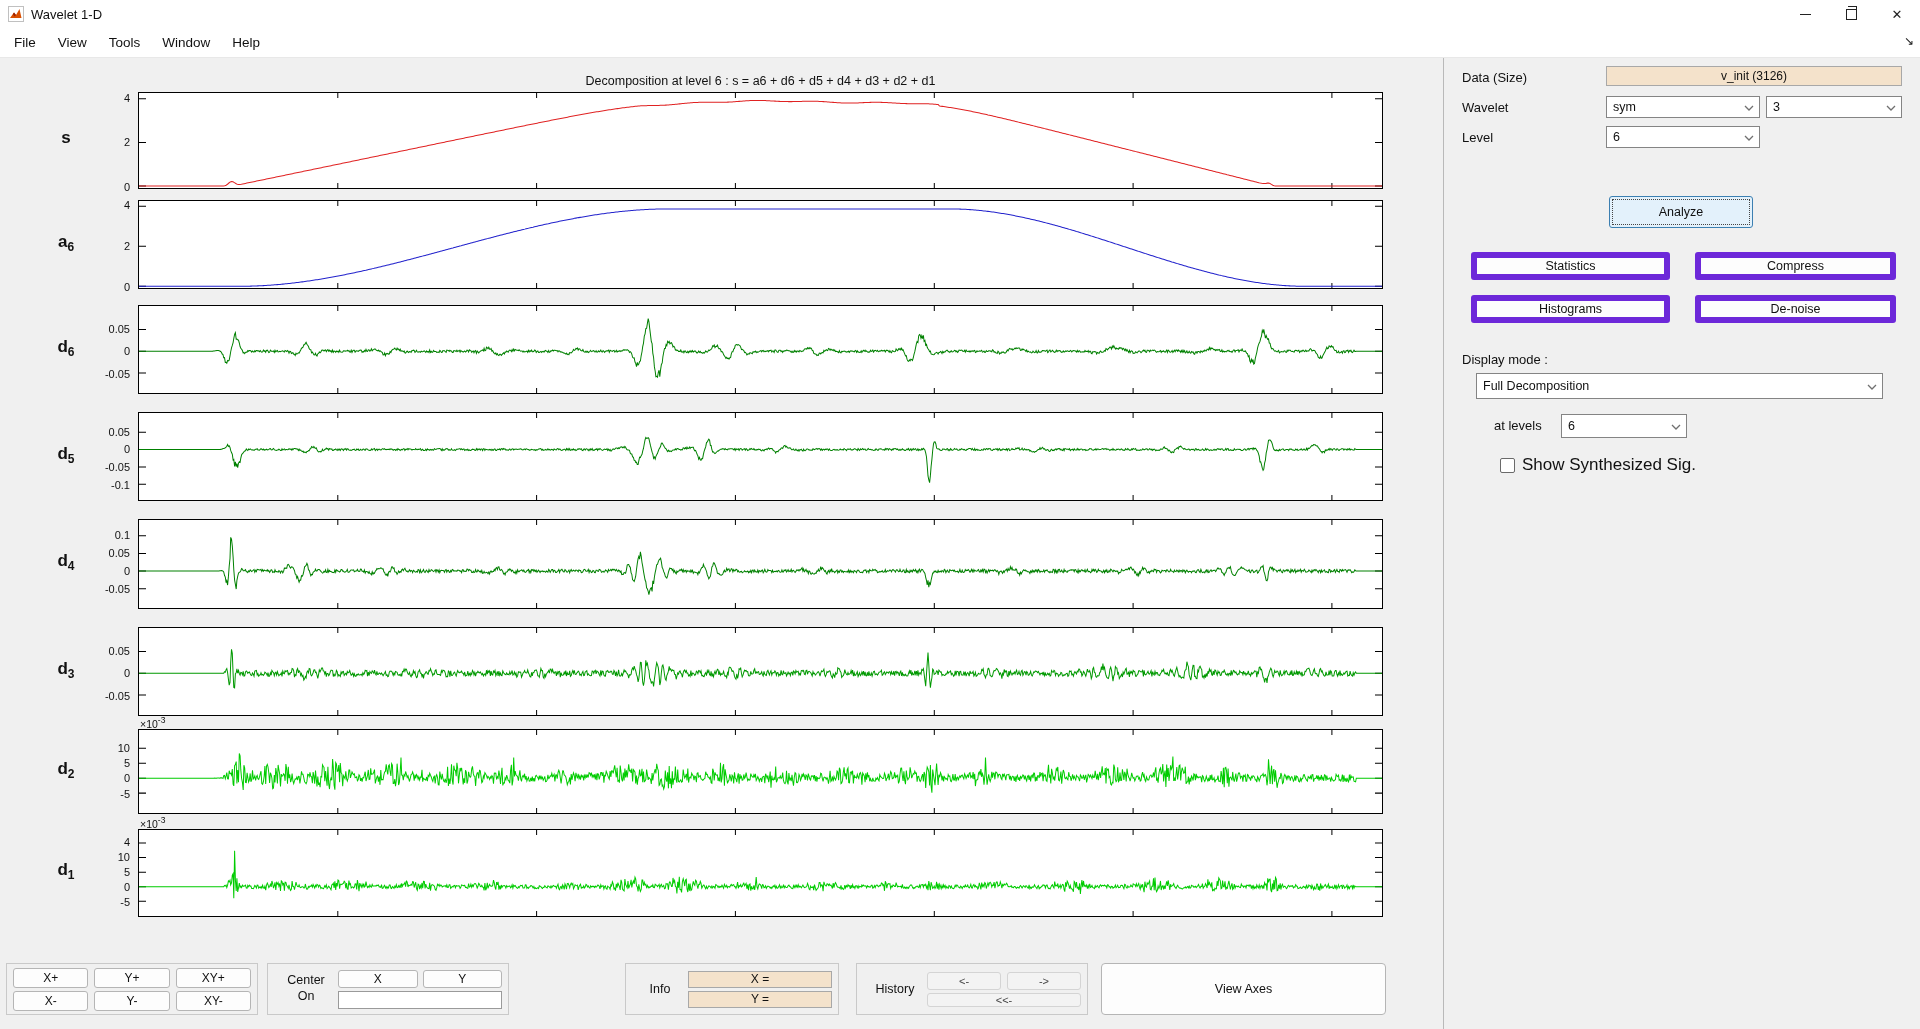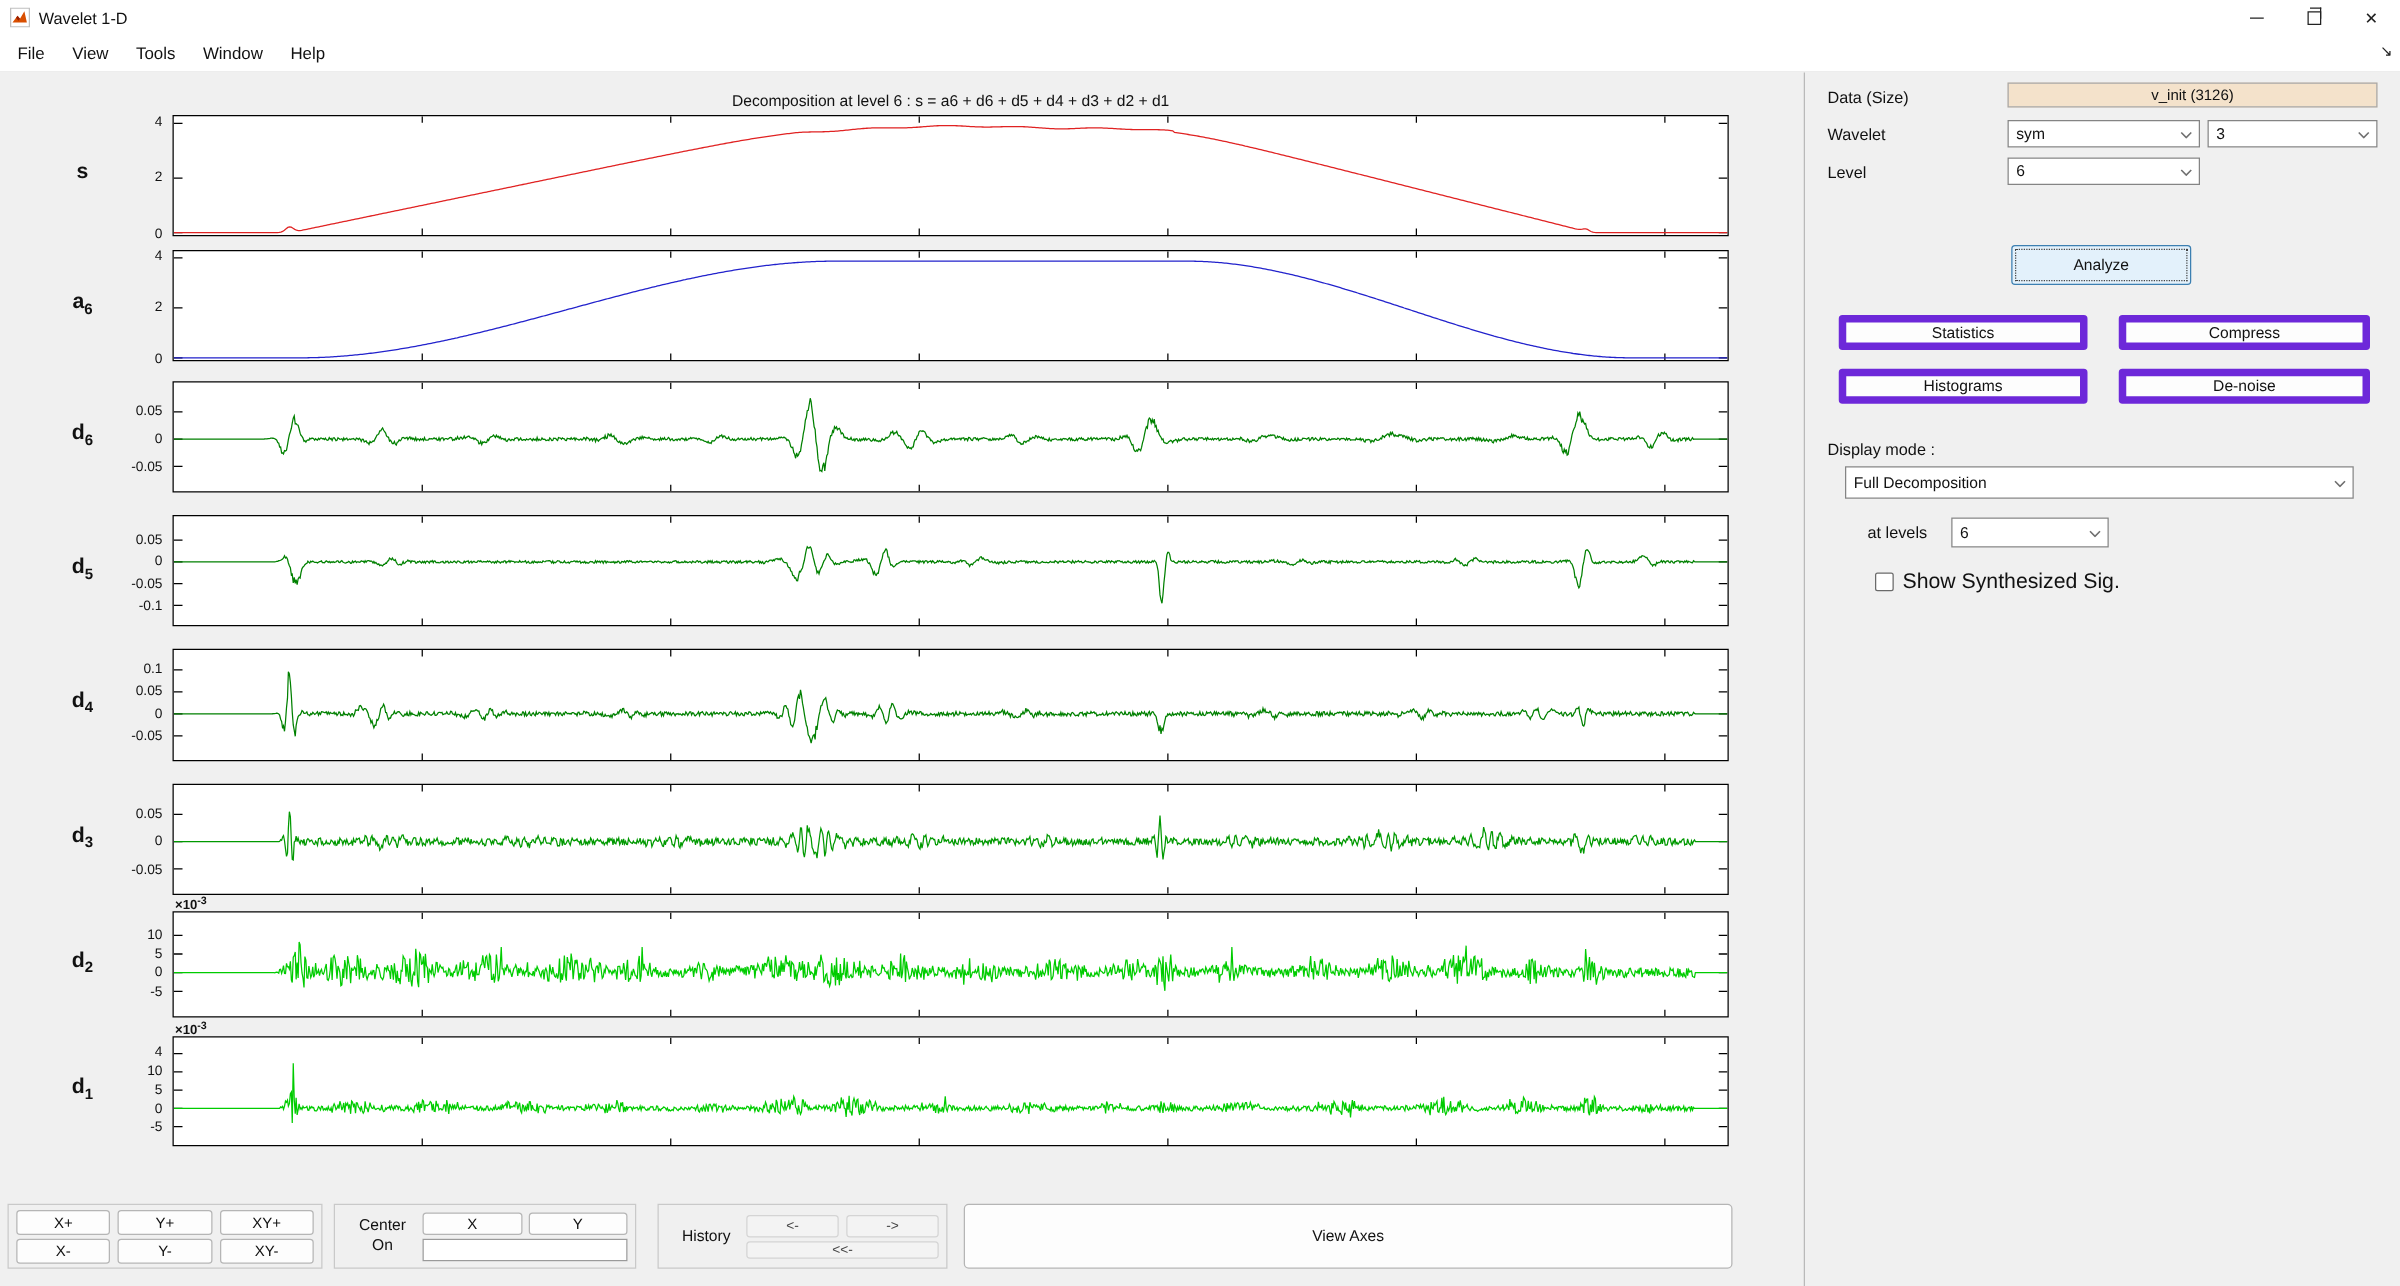--- a/index.html
+++ b/index.html
@@ -26,21 +26,21 @@
   .prow{position:absolute;left:0;width:1443px;}
   #row-s{top:34px;height:97px;} #row-a6{top:142px;height:89px;} #row-d6{top:247px;height:89px;}
   #row-d5{top:354px;height:89px;} #row-d4{top:461px;height:90px;} #row-d3{top:569px;height:89px;}
   #row-d2{top:671px;height:85px;} #row-d1{top:771px;height:88px;}
   .plabel{position:absolute;left:38px;width:56px;top:50%;transform:translateY(-60%);text-align:center;font-weight:bold;font-size:17px;}
   .plabel sub{font-size:12px;font-weight:bold;}
   .yticks{position:absolute;left:88px;width:46px;top:0;bottom:0;}
   .yticks span{position:absolute;right:4px;font-size:11px;white-space:nowrap;}
   .pbox{position:absolute;left:138px;top:0;bottom:0;width:1245px;background:#fff;border:1px solid #000;box-sizing:border-box;}
   .pbox svg{width:100%;height:100%;display:block;}
-  .exp{position:absolute;left:140px;top:-14px;font-size:10.5px;color:#111;font-weight:bold;}
+  .exp{position:absolute;left:140px;top:-14px;font-size:10.5px;color:#111;}
   .exp sup{font-size:8.5px;}
   #xlabels{position:absolute;top:867px;left:138px;width:1245px;height:16px;}
   #xlabels span{position:absolute;width:44px;text-align:center;font-size:11.5px;}
   
   #bbar{position:absolute;top:905px;left:6px;width:1380px;height:52px;display:flex;align-items:stretch;font-size:12px;}
   .grp{border:1px solid #c9c9c9;background:#f0f0f0;display:flex;align-items:center;padding:3px 6px;box-sizing:border-box;}
   .tbtn{background:#fdfdfd;border:1px solid #b5b5b5;border-radius:3px;height:20px;display:flex;align-items:center;justify-content:center;font-size:12px;box-sizing:border-box;}
   #grp-zoom{width:252px;}
   #zoom-grid{display:grid;grid-template-columns:repeat(3,1fr);gap:3px 6px;width:100%;}
   #grp-center{margin-left:9px;width:242px;}
@@ -265,20 +265,27 @@
           <div>On</div>
         </div>
         <div class="c-right">
           <div class="c-btnrow">
             <div class="tbtn">X</div>
             <div class="tbtn">Y</div>
           </div>
           <input id="center-input" value="" style="">
         </div>
       </div>
+      <div class="grp" id="grp-info">
+        <div class="i-label">Info</div>
+        <div class="i-fields">
+          <div class="tanfield">X =</div>
+          <div class="tanfield">Y =</div>
+        </div>
+      </div>
       <div class="grp" id="grp-hist">
         <div class="h-label">History</div>
         <div class="h-col">
           <div class="h-row">
             <div class="hbtn">&lt;-</div>
             <div class="hbtn">-&gt;</div>
           </div>
           <div class="hbtn">&lt;&lt;-</div>
         </div>
       </div>

